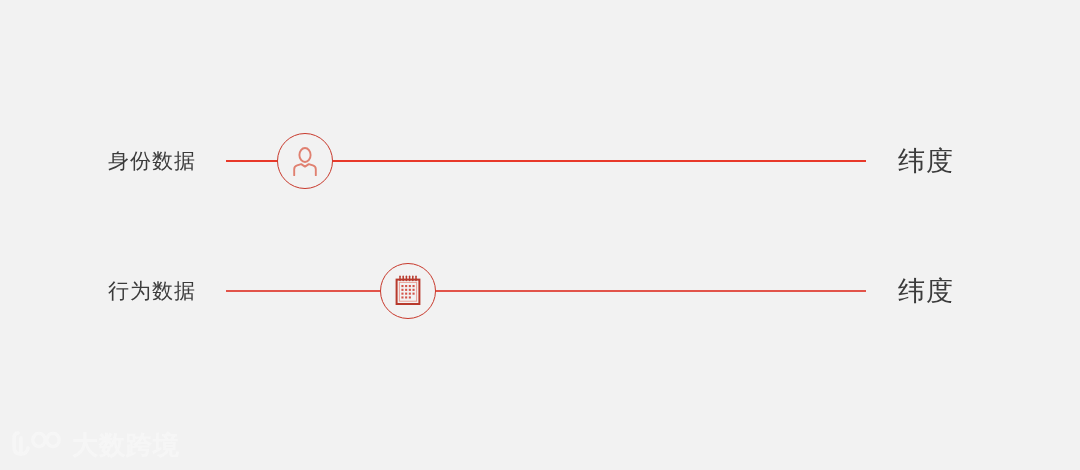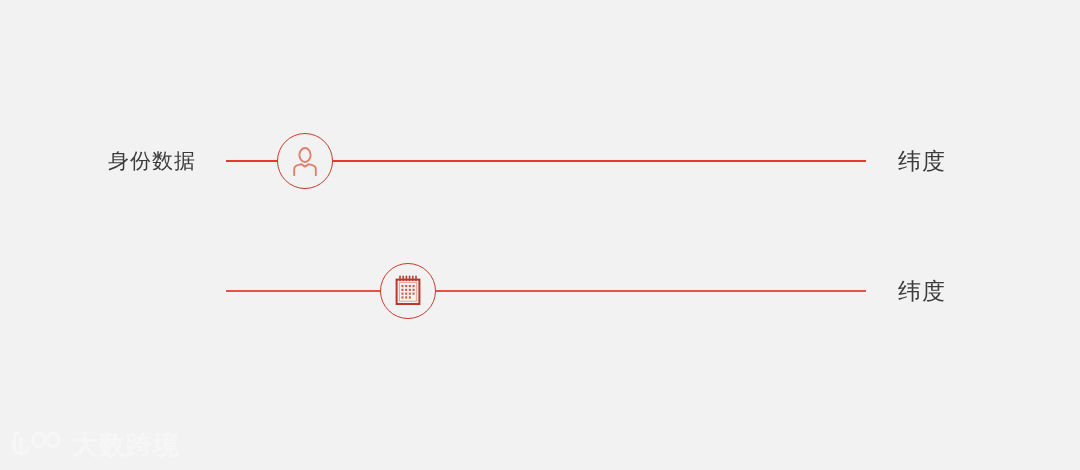--- a/index.html
+++ b/index.html
@@ -74,21 +74,21 @@
     transform: translate(-50%, -50%);
     display: block;
   }
 
   .right-label {
     position: absolute;
     top: 0;
     left: 898px;
     height: 60px;
     line-height: 60px;
-    font-size: 23px;
+    font-size: 27px;
     letter-spacing: 1px;
     color: #3b3b3b;
     white-space: nowrap;
   }
 
   
   .watermark {
     position: absolute;
     left: 8px;
     bottom: 8px;
@@ -126,20 +126,21 @@
           <path d="M3.2 29.3 L3.2 23.2 Q3.2 20.3 6.1 19.4 L10.2 18.1
                    L14 20.6 L17.8 18.1 L21.9 19.4 Q24.8 20.3 24.8 23.2 L24.8 29.3" fill="none" stroke="#e08070" stroke-width="1.9" stroke-linejoin="round" stroke-linecap="round"></path>
         </svg>
       </span>
     </div>
 
     <div class="right-label">纬度</div>
   </div>
 
   <div class="dim-row row-2">
+    <div class="left-label">行为数据</div>
 
     <div class="track"></div>
 
     <div class="node">
       <span>
         <svg width="30" height="32" viewBox="0 0 30 32" aria-hidden="true">
 
           <g stroke="#b8392c" stroke-width="1.5" stroke-linecap="round" fill="none">
             <path d="M7 1.2 L7 5.4"></path>
             <path d="M10.2 1.2 L10.2 5.4"></path>

